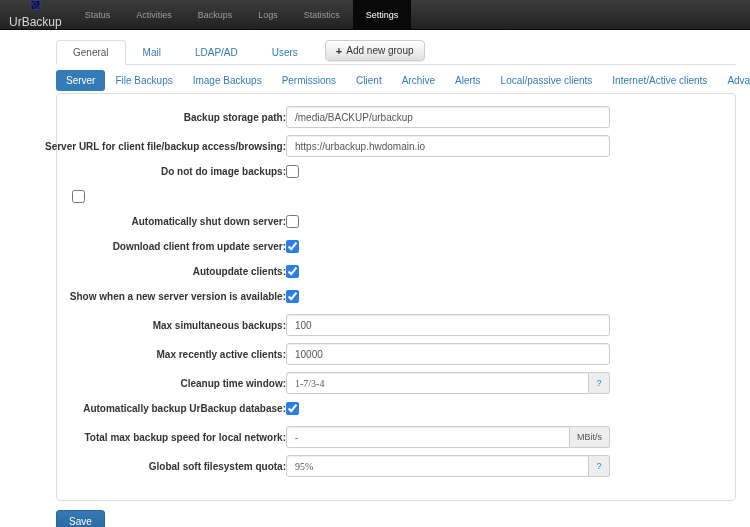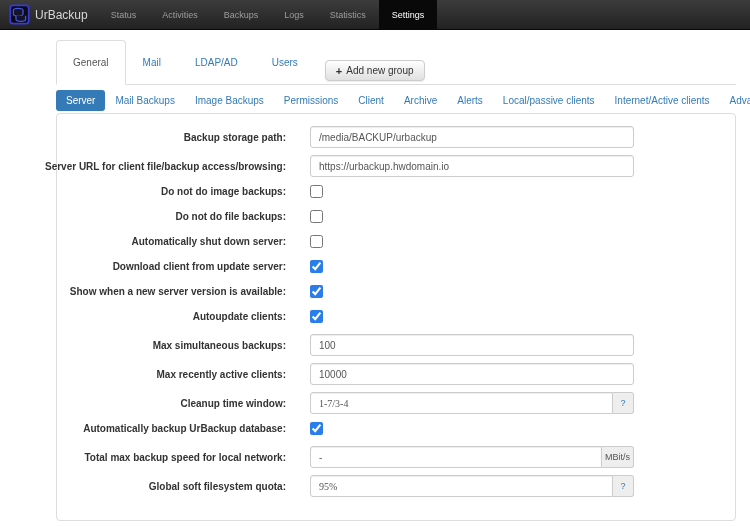--- a/index.html
+++ b/index.html
@@ -2,34 +2,34 @@
 <html><head>
 <meta charset="utf-8">
 <style>
   * { box-sizing: border-box; margin: 0; padding: 0; }
   html,body { width: 750px; height: 527px; background: #fff; overflow: hidden;
               font-family: "Liberation Sans", sans-serif; }
 
   
   .navbar { height: 30px; background: linear-gradient(#3c3c3c, #222);
             border-bottom: 1px solid #080808; display: flex; align-items: stretch; }
-  .brand { display: flex; align-items: center; gap: 5px; padding: 0 10px 0 9px; }
+  .brand { display: flex; align-items: center; gap: 5px; padding: 0 10px 0 9px; flex-direction: column; }
   .brand-logo { width: 21px; height: 21px; display: block; }
   .brand-text { color: #d7d7d7; font-size: 12px; }
   .nav-items { display: flex; align-items: center; }
   .nav-item { color: #9d9d9d; font-size: 9px; line-height: 30px; padding: 0 13px;
               text-decoration: none; cursor: pointer; }
   .nav-item.active { background: #090909; color: #fff; }
 
   
   .container { margin: 10px 14px 0 56px; width: 680px; }
 
   
   .tabs { display: flex; align-items: flex-end; border-bottom: 1px solid #ddd; }
-  .tab { font-size: 10px; color: #337ab7; padding: 16px 16px; margin-bottom: -1px;
+  .tab { font-size: 10px; color: #337ab7; padding: 6px 16px; margin-bottom: -1px;
          border: 1px solid transparent; border-radius: 4px 4px 0 0; cursor: pointer;
          text-decoration: none; }
   .tab.active { background: #fff; color: #555; border-color: #ddd #ddd #fff; }
   .add-group-btn { margin: 0 0 3px 10px; font-size: 10px; color: #333;
                    background: linear-gradient(#fff, #e0e0e0); border: 1px solid #ccc;
                    border-radius: 4px; padding: 4px 10px; cursor: pointer;
                    display: inline-flex; align-items: center; gap: 4px;
                    box-shadow: inset 0 1px 0 rgba(255,255,255,.15), 0 1px 1px rgba(0,0,0,.075); }
   .add-group-btn .plus { font-weight: bold; font-size: 11px; line-height: 10px; }
 
@@ -38,35 +38,35 @@
   .pill { font-size: 10px; color: #337ab7; padding: 5px 10px; border-radius: 3px;
           cursor: pointer; text-decoration: none; white-space: nowrap; }
   .pill.active { background: #337ab7; color: #fff; }
 
   
   .panel { border: 1px solid #ddd; border-radius: 4px; padding: 12px 15px 16px; }
 
   .form-row { display: flex; align-items: center; margin-bottom: 7px; }
   .form-row.row-checkbox { margin-bottom: 10px; }
   .row-label { width: 214px; display: flex; justify-content: flex-end;
-               margin-right: 24px; flex: none; }
+               margin-right: 0; flex: none; }
   .row-label span { font-weight: bold; font-size: 10px; color: #333; white-space: nowrap; }
   .row-control { display: flex; }
 
   .input-group { display: flex; width: 324px; }
   .text-input { flex: 1; min-width: 0; height: 22px; font-size: 10px; color: #555;
                 font-family: "Liberation Sans", sans-serif;
                 padding: 2px 8px; border: 1px solid #ccc; border-radius: 3px;
                 box-shadow: inset 0 1px 1px rgba(0,0,0,.075); outline: none; }
   .has-addon .text-input { border-radius: 3px 0 0 3px; font-family: Liberation Serif, serif; }
   .addon { display: flex; align-items: center; justify-content: center;
            background: #eee; border: 1px solid #ccc; border-left: none;
            border-radius: 0 3px 3px 0; font-size: 9px; color: #555; }
   .addon.addon-help { width: 21px; color: #337ab7; cursor: pointer; }
-  .addon.addon-unit { width: 32px; }
+  .addon.addon-unit { width: 40px; }
 
   .checkbox { width: 13px; height: 13px; accent-color: #2b7de9; margin: 1px 0; cursor: pointer; }
 
   
   .footer-row { display: flex; justify-content: flex-start; margin-top: 9px; }
   .save-btn { background: linear-gradient(#337ab7, #2b669a); border: 1px solid #2b669a;
               color: #fff; font-size: 10px; font-family: "Liberation Sans", sans-serif;
               padding: 5px 12px; border-radius: 3px; cursor: pointer; }
 </style>
 </head>
@@ -102,21 +102,21 @@
         <a class="tab">Users</a>
       </div>
     <button class="add-group-btn">
       <span class="plus">+</span>
       <span>Add new group</span>
     </button>
   </div>
 
   <nav class="pills">
       <a class="pill active">Server</a>
-      <a class="pill">Mail Backups</a>
+      <a class="pill">File Backups</a>
       <a class="pill">Image Backups</a>
       <a class="pill">Permissions</a>
       <a class="pill">Client</a>
       <a class="pill">Archive</a>
       <a class="pill">Alerts</a>
       <a class="pill">Local/passive clients</a>
       <a class="pill">Internet/Active clients</a>
       <a class="pill">Advanced</a>
     </nav>
 
@@ -149,23 +149,20 @@
         <div class="form-row row-checkbox">
     <div class="row-label">
       <span>Do not do image backups:</span>
     </div>
     <div class="row-control">
 
       <input type="checkbox" class="checkbox" style="">
     </div>
   </div>
         <div class="form-row row-checkbox">
-    <div class="row-label">
-      <span>Do not do file backups:</span>
-    </div>
     <div class="row-control">
 
       <input type="checkbox" class="checkbox" style="">
     </div>
   </div>
         <div class="form-row row-checkbox">
     <div class="row-label">
       <span>Automatically shut down server:</span>
     </div>
     <div class="row-control">
@@ -177,30 +174,30 @@
     <div class="row-label">
       <span>Download client from update server:</span>
     </div>
     <div class="row-control">
 
       <input type="checkbox" class="checkbox" checked="" style="">
     </div>
   </div>
         <div class="form-row row-checkbox">
     <div class="row-label">
+      <span>Autoupdate clients:</span>
+    </div>
+    <div class="row-control">
+
+      <input type="checkbox" class="checkbox" checked="" style="">
+    </div>
+  </div>
+        <div class="form-row row-checkbox">
+    <div class="row-label">
       <span>Show when a new server version is available:</span>
-    </div>
-    <div class="row-control">
-
-      <input type="checkbox" class="checkbox" checked="" style="">
-    </div>
-  </div>
-        <div class="form-row row-checkbox">
-    <div class="row-label">
-      <span>Autoupdate clients:</span>
     </div>
     <div class="row-control">
 
       <input type="checkbox" class="checkbox" checked="" style="">
     </div>
   </div>
         <div class="form-row">
     <div class="row-label">
       <span>Max simultaneous backups:</span>
     </div>

